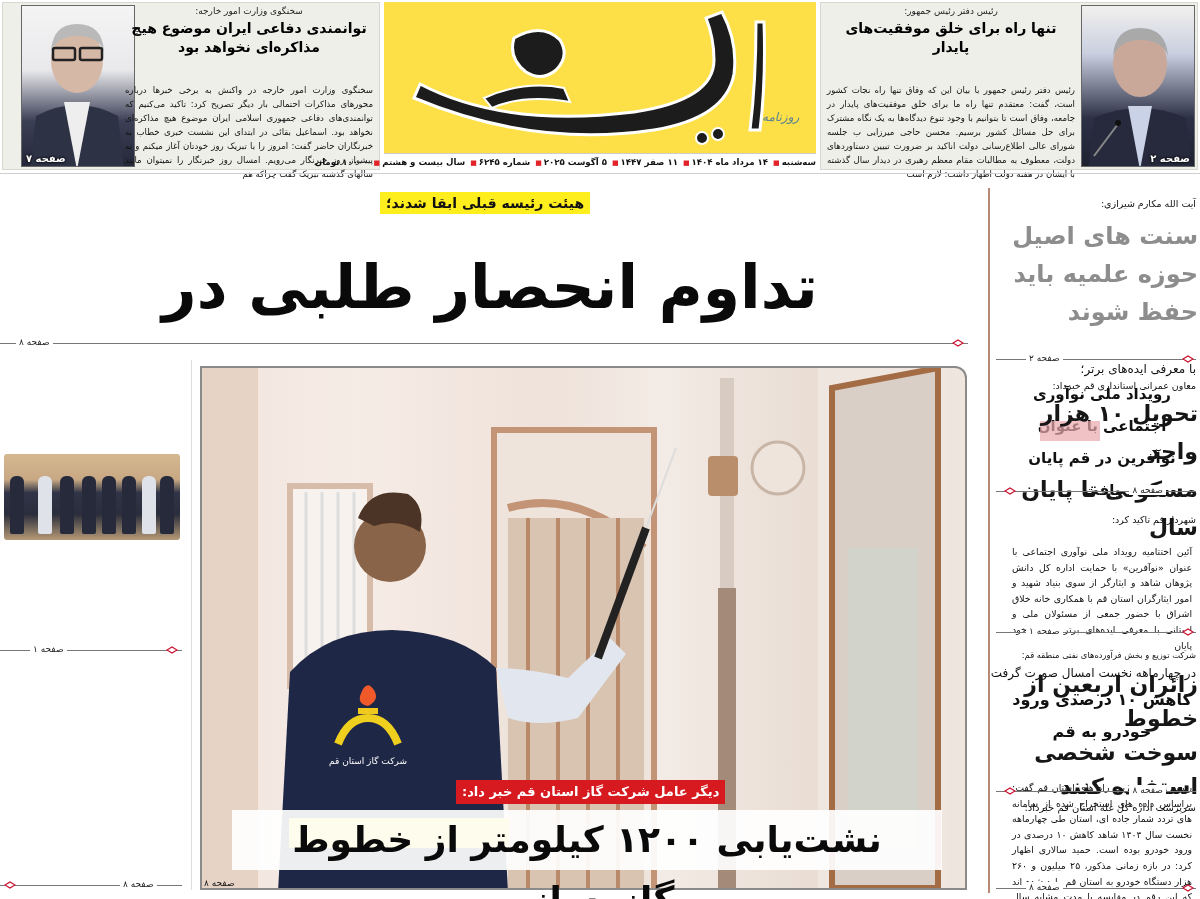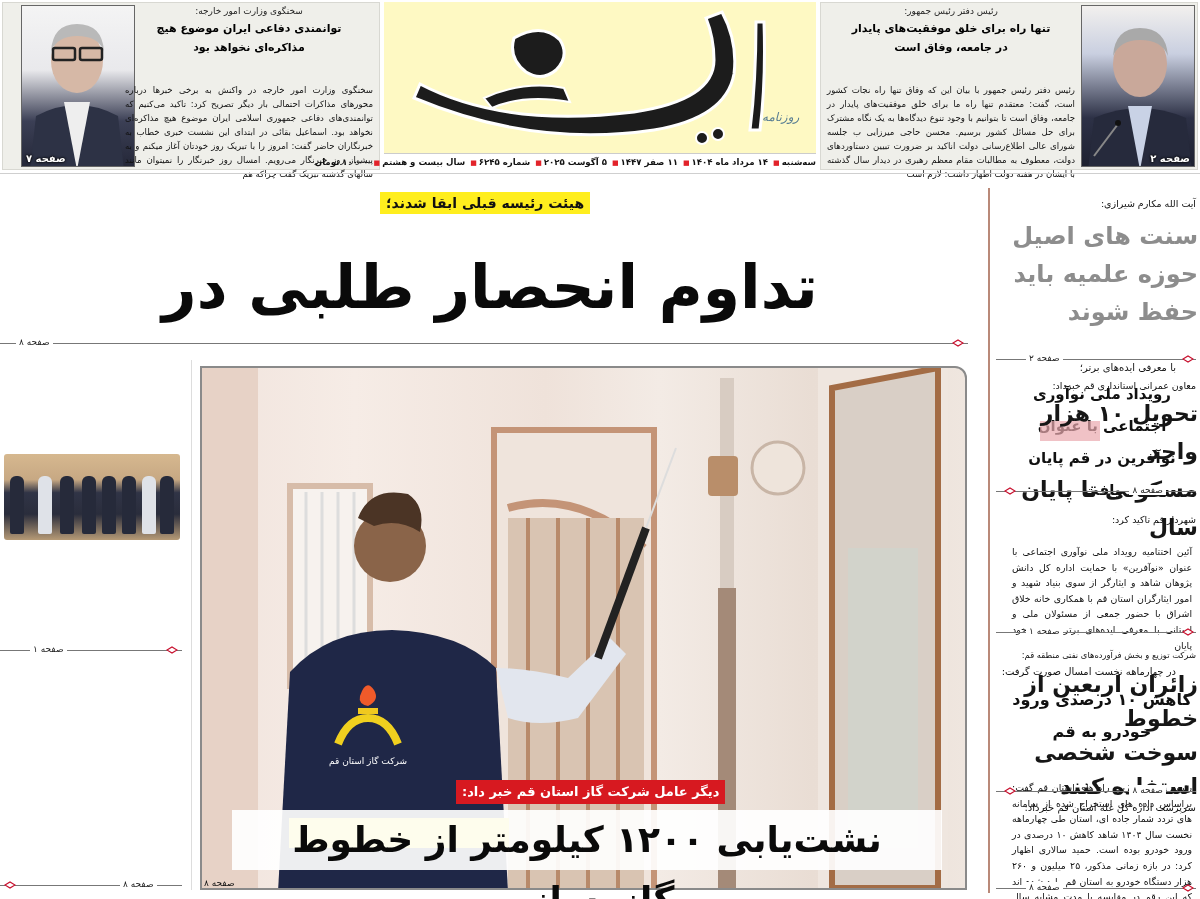--- a/index.html
+++ b/index.html
@@ -3,47 +3,47 @@
 <meta charset="utf-8">
 <style>
   * { box-sizing: border-box; margin: 0; padding: 0; }
   html, body { width: 1200px; height: 899px; overflow: hidden; background: #ffffff; }
   body { position: relative; font-family: "DejaVu Sans", sans-serif; color: #111; direction: rtl; }
 
   
   .top-box { position: absolute; top: 2px; height: 168px; background: #efefea; border: 1px solid #d8d8d2; }
   .top-box .photo { position: absolute; top: 2px; bottom: 2px; width: 114px; border: 1px solid #666; overflow: hidden; }
   .top-box .kicker { position: absolute; font-size: 9px; color: #222; text-align: center; }
-  .top-box .headline { position: absolute; font-size: 11px; font-weight: bold; text-align: center; line-height: 19px; color: #000; }
+  .top-box .headline { position: absolute; font-size: 14px; font-weight: bold; text-align: center; line-height: 19px; color: #000; }
   .top-box .body { position: absolute; font-size: 8.6px; line-height: 14px; text-align: justify; color: #111; margin-top: 24px; }
   .page-tag-photo { position: absolute; bottom: 2px; font-size: 10px; font-weight: bold; color: #fff; text-shadow: 0 0 2px #000, 0 0 3px #000; }
 
   #box-left { left: 2px; width: 378px; }
   #box-left .photo { left: 2px; background: linear-gradient(180deg, #f4f4f4 0%, #e9e9ec 40%, #3b3f55 72%, #252839 100%); margin-left: 16px; }
   #box-right { left: 820px; width: 378px; }
   #box-right .photo { right: 2px; background: linear-gradient(180deg, #f2f0ee 0%, #c9cfe0 30%, #2d3146 70%, #1e2130 100%); }
 
-  .logo-box { position: absolute; left: 384px; top: 2px; width: 432px; height: 168px; background: #fef9c3; }
+  .logo-box { position: absolute; left: 384px; top: 2px; width: 432px; height: 168px; background: #fde047; }
   .logo-art { position: absolute; left: 0; top: 0; width: 432px; height: 152px; }
   .logo-sub { position: absolute; left: 378px; top: 108px; font-size: 12px; color: #5a7f93; font-style: italic; }
   .dateline { position: absolute; left: 0; bottom: 0; width: 432px; height: 17px; background: #fff; border-top: 1px solid #ccc; font-size: 8.6px; font-weight: bold; text-align: center; line-height: 16px; color: #111; white-space: nowrap; }
   .dateline .sep { color: #e2232a; padding: 0 2px; font-size: 7px; }
 
   .rule-gray { position: absolute; height: 1px; background: #9a9a9a; }
   .vline { position: absolute; width: 2px; background: #b98978; }
   .r-item { position: absolute; right: 0; width: 200px; }
   .r-item .kicker { font-size: 9.5px; color: #111; text-align: right; padding-right: 4px; }
   .r-item .headline { font-size: 24px; font-weight: bold; line-height: 38px; text-align: right; padding-right: 2px; }
   .gray { color: #8d8d8d; }
   .black { color: #161616; }
   .page-rule { position: absolute; height: 10px; }
   .page-rule .line { position: absolute; top: 5px; left: 0; right: 0; height: 1px; background: #777; }
   .page-rule .label { position: absolute; top: -1px; font-size: 9px; background: #fff; padding: 0 3px; color: #222; }
   .page-rule .diamond { position: absolute; top: 1px; width: 12px; height: 8px; }
-  .l-kicker { position: absolute; right: 24px; font-size: 10px; color: #111; }
+  .l-kicker { position: absolute; right: 4px; font-size: 12px; color: #111; }
   .l-headline { position: absolute; right: 8px; width: 180px; font-size: 15px; font-weight: bold; text-align: center; line-height: 32px; }
   .l-body { position: absolute; right: 8px; width: 180px; font-size: 9.4px; line-height: 15.6px; text-align: justify; color: #111; }
   .l-photo { position: absolute; left: 4px; top: 454px; width: 176px; height: 86px; background: linear-gradient(180deg, #d6b88f 0%, #c7a883 30%, #303446 45%, #2a2d3c 70%, #b69a76 100%); border-radius: 3px; overflow: hidden; }
   .l-photo .person { position: absolute; bottom: 6px; width: 14px; height: 58px; background: #262a3a; border-radius: 6px 6px 2px 2px; }
   .l-photo .person.light { background: #dfe2e8; }
 
   
   .kicker-yellow { position: absolute; left: 380px; top: 192px; padding: 0 6px; height: 22px; background: #ffee1e; font-size: 14px; font-weight: bold; line-height: 22px; color: #111; }
   .main-headline { position: absolute; left: 100px; top: 232px; width: 780px; text-align: center; font-size: 60px; font-weight: bold; line-height: 110px; color: #0a0a0a; letter-spacing: -1px; }
   .main-photo { position: absolute; left: 200px; top: 366px; width: 767px; height: 524px; border: 2px solid #8a8a8a; border-radius: 0 12px 0 0; overflow: hidden;
@@ -104,21 +104,20 @@
       <path d="M8 164 L14 112 Q60 92 106 112 L112 164Z" fill="#262a3c"></path>
       <path d="M48 100 L60 164 L72 100Z" fill="#c9d2e6"></path>
       <line x1="14" y1="150" x2="38" y2="118" stroke="#888" stroke-width="2"></line>
       <circle cx="38" cy="117" r="3" fill="#111"></circle>
     </svg>
     <span class="page-tag-photo" style="right:4px;">صفحه ۲</span>
   </div>
   <div class="kicker" style="left:4px; right:120px; top:3px;">رئیس دفتر رئیس جمهور:</div>
   <div class="headline" style="left:4px; right:120px; top:16px;">
     <div>تنها راه برای خلق موفقیت‌های پایدار</div>
-    <div>در جامعه، وفاق است</div>
   </div>
   <div class="body" style="left:6px; right:122px; top:56px;">رئیس دفتر رئیس جمهور با بیان این که وفاق تنها راه نجات کشور است، گفت: معتقدم تنها راه ما برای خلق موفقیت‌های پایدار در جامعه، وفاق است تا بتوانیم با وجود تنوع دیدگاه‌ها به یک نگاه مشترک برای حل مسائل کشور برسیم. محسن حاجی میرزایی ب جلسه شورای عالی اطلاع‌رسانی دولت اناکید بر ضرورت تبیین دستاوردهای دولت، معطوف به مطالبات مقام معظم رهبری در دیدار سال گذشته با ایشان در هفته دولت اظهار داشت: لازم است</div>
 </div>
 
 <div class="rule-gray" style="left:0; top:173px; width:1200px; background:#cfcfcf;"></div>
 
 <div class="kicker-yellow">هیئت رئیسه قبلی ابقا شدند؛</div>
 <div class="main-headline">تداوم انحصار طلبی در شورا</div>
 
 <div class="page-rule" style="left:0; top:338px; width:968px;">

